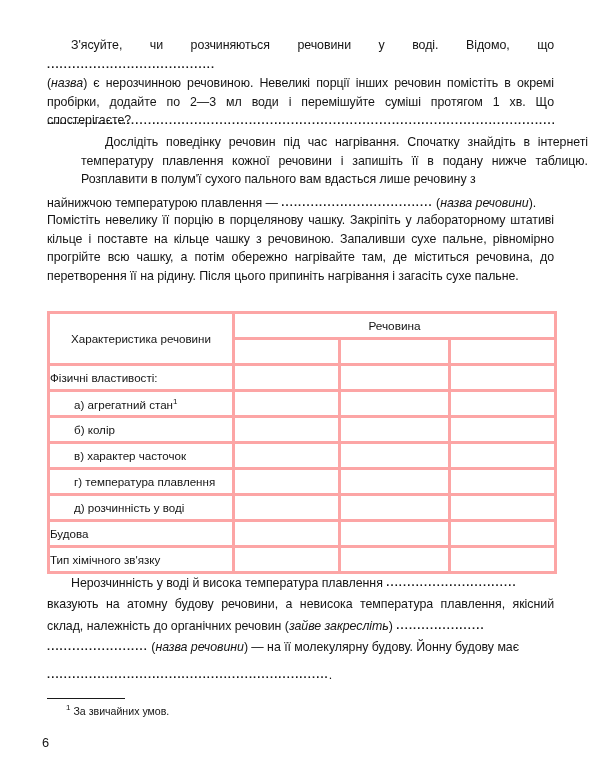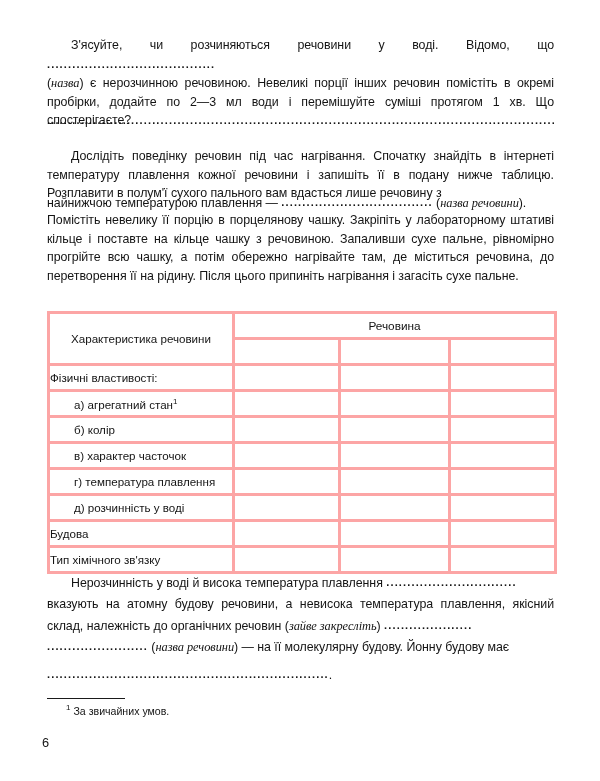--- a/index.html
+++ b/index.html
@@ -28,21 +28,21 @@
     position: absolute;
     left: 47px;
     width: 507px;
     font-size: 12.4px;
     line-height: 18.5px;
     text-align: justify;
     text-justify: inter-word;
     letter-spacing: -0.05px;
   }
   .para .indent { display: inline-block; width: 24px; }
-  .ital { font-style: italic; font-family: Liberation Serif, serif; }
+  .ital { font-style: italic; }
 
   
   .dots {
     letter-spacing: 1.15px;
     font-weight: 700;
     font-size: 11px;
     vertical-align: 1px;
   }
 
   
@@ -140,21 +140,21 @@
 
 <div class="page">
 
   <div class="para" style="top:36px;">
     <span class="indent"></span><span>З'ясуйте, чи розчиняються речовини у воді. Відомо, що </span><span class="dots">........................................</span><br>
     <span>(<span class="ital">назва</span>) є нерозчинною речовиною. Невеликі порції інших речовин помістіть в окремі пробірки, додайте по 2—3 мл води і перемішуйте суміші протягом 1 хв. Що спостерігаєте?</span>
   </div>
 
   <div class="dotrule" style="top:114px;">...........................................................................................................................</div>
 
-  <div class="para" style="top:147px;">
+  <div class="para" style="top:133px;margin-left:34px;">
     <span class="indent"></span><span>Дослідіть поведінку речовин під час нагрівання. Спочатку знайдіть в інтернеті температуру плавлення кожної речовини і запишіть її в подану нижче таблицю. Розплавити в полум'ї сухого пального вам вдасться лише речовину з</span>
   </div>
 
   <div class="para" style="top:193px;">
     <span>найнижчою температурою плавлення — </span><span class="dots">....................................</span> <span>(<span class="ital">назва речовини</span>).</span>
   </div>
 
   <div class="para" style="top:211px;">
     <span>Помістіть невелику її порцію в порцелянову чашку. Закріпіть у лабораторному штативі кільце і поставте на кільце чашку з речовиною. Запаливши сухе пальне, рівномірно прогрійте всю чашку, а потім обережно нагрівайте там, де міститься речовина, до перетворення її на рідину. Після цього припиніть нагрівання і загасіть сухе пальне.</span>
   </div>

